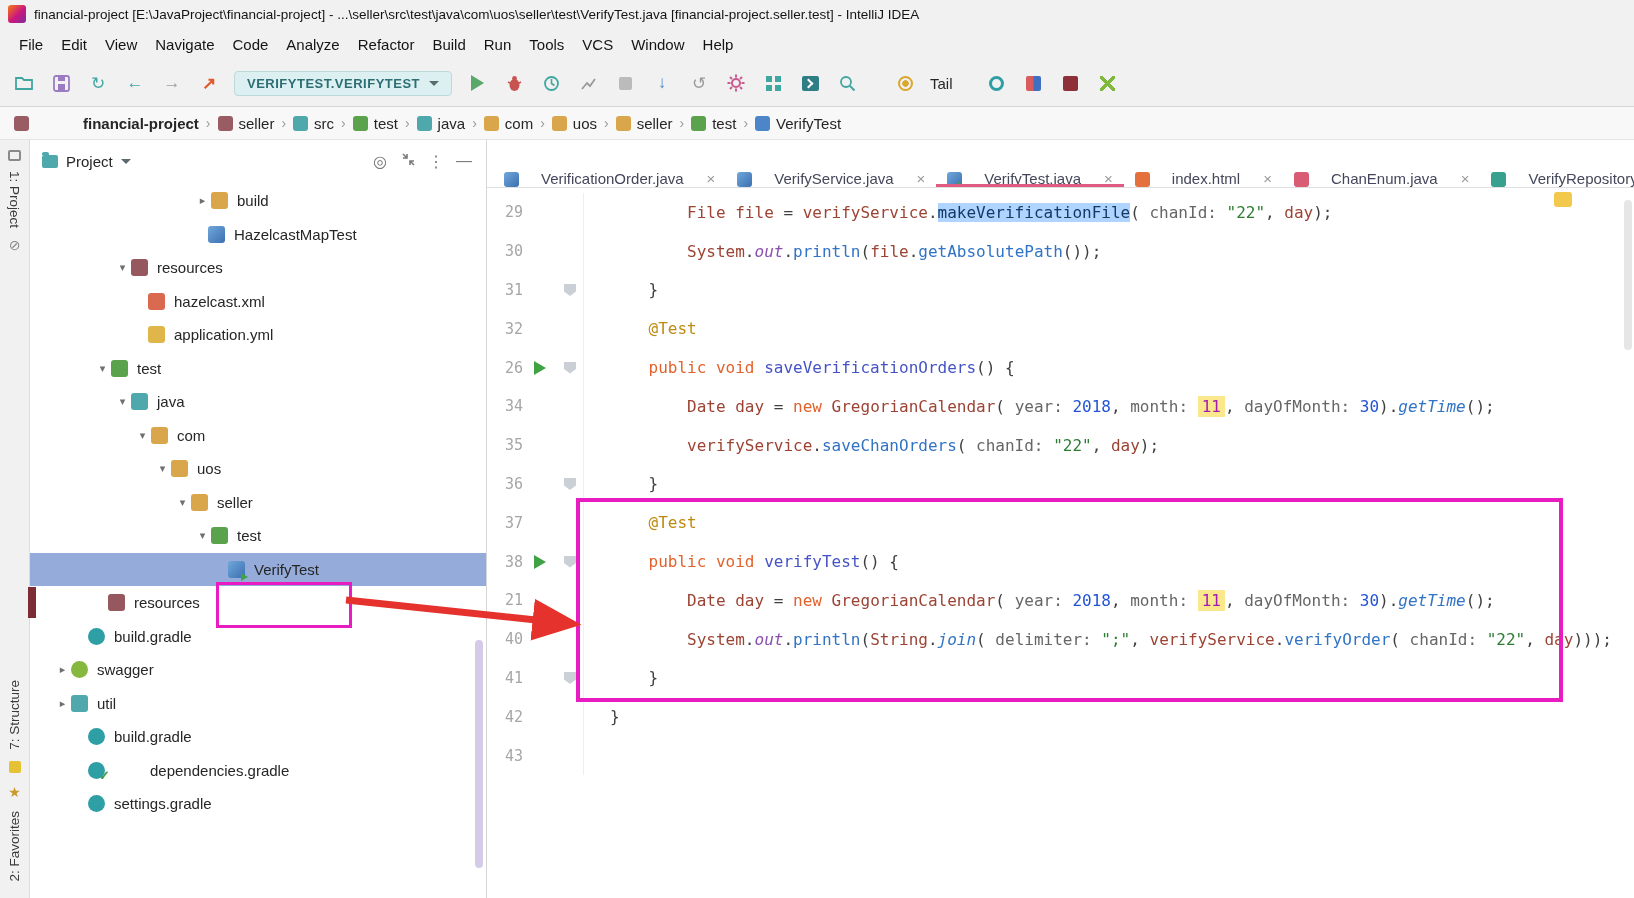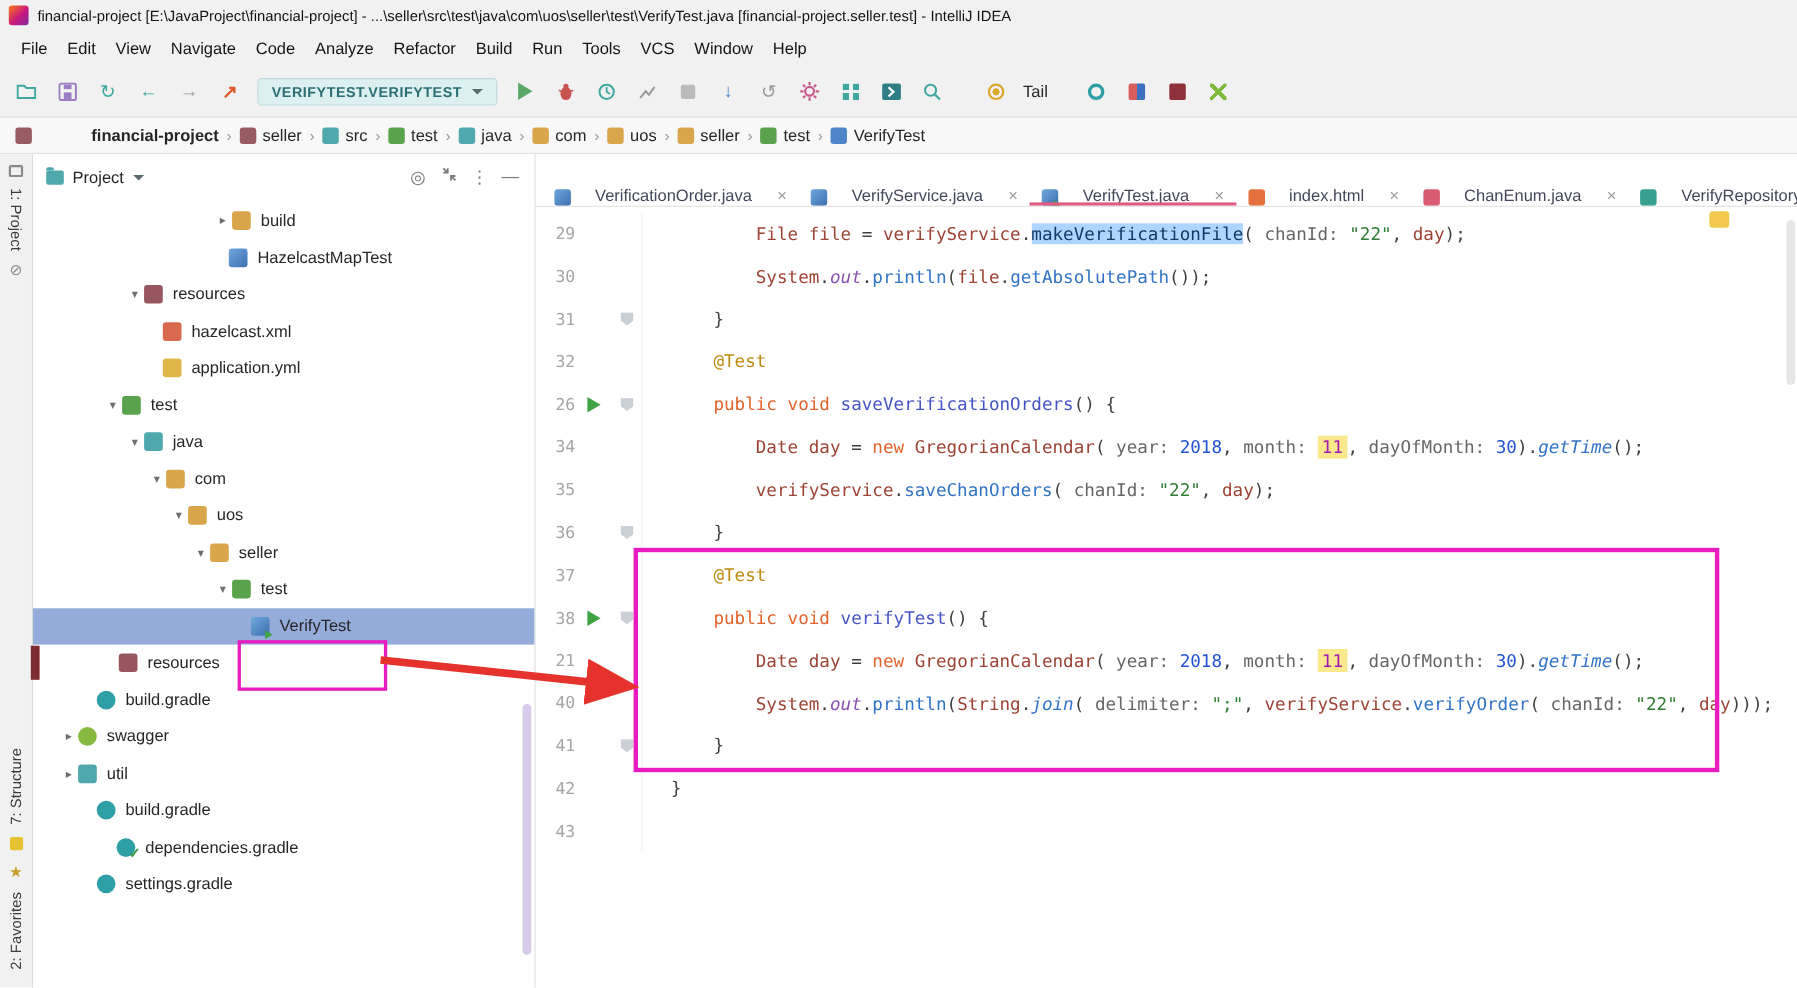--- a/index.html
+++ b/index.html
@@ -428,21 +428,21 @@
           </div>
           <div class="trow" style="padding-left: 24px;">
             <span class="chev">▸</span>
             <span class="nicon ni-folder"></span>
             <span class="tree-label">util</span>
           </div>
           <div class="trow" style="padding-left: 58px;">
             <span class="nicon ni-gradle"></span>
             <span class="tree-label">build.gradle</span>
           </div>
-          <div class="trow" style="padding-left: 76px;">
+          <div class="trow" style="padding-left: 58px; gap: 36px;">
             <span class="nicon ni-gradle-check"></span>
             <span class="tree-label">dependencies.gradle</span>
           </div>
           <div class="trow" style="padding-left: 58px;">
             <span class="nicon ni-gradle"></span>
             <span class="tree-label">settings.gradle</span>
           </div>
         </div>
       <div class="tscroll"></div>
     </div>

